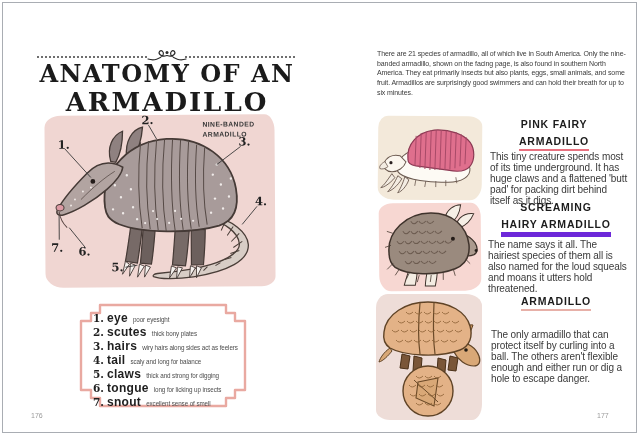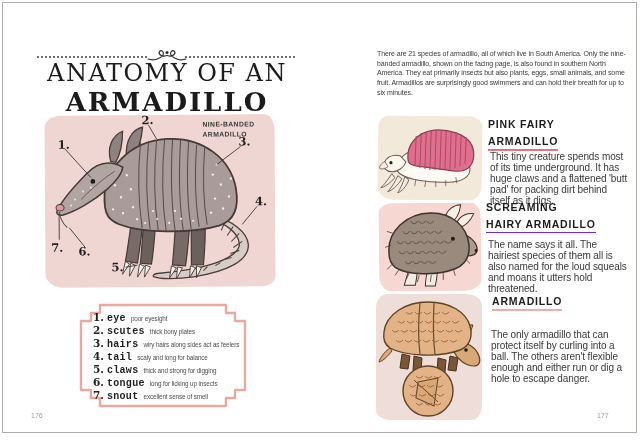--- a/index.html
+++ b/index.html
@@ -4,52 +4,52 @@
 <style>
   html,body{margin:0;padding:0;background:#e9e9e9;}
   #screen{position:relative;width:640px;height:443px;background:#ffffff;overflow:hidden;
           font-family:"Liberation Sans",sans-serif;color:#2e2e2e;}
   #frame{position:absolute;left:2px;top:2px;width:633px;height:429px;border:1px solid #a9adb3;}
 
   
   .toprule{position:absolute;left:37px;top:56px;width:258px;height:0;border-top:2px dotted #6e6e6e;}
   .ornament{position:absolute;left:145px;top:47px;}
   .titleblock{position:absolute;left:30px;top:60px;width:274px;text-align:center;color:#1b1b1b;}
-  .t1{font-family:"DejaVu Serif","Liberation Serif",serif;font-weight:400;font-size:24px;letter-spacing:1.5px;line-height:27px;}
+  .t1{font-family:"DejaVu Serif","Liberation Serif",serif;font-weight:700;font-size:24px;letter-spacing:1.5px;line-height:27px;}
   .t2{font-family:"DejaVu Serif","Liberation Serif",serif;font-weight:600;font-size:26px;letter-spacing:2px;line-height:28px;margin-top:1px;}
 
   .mainblob{position:absolute;left:45px;top:115px;width:230px;height:172px;background:#f0d6d2;
             border-radius:16px 10px 14px 18px / 12px 16px 10px 14px;transform:rotate(-.4deg);}
   .figlabel{position:absolute;right:8px;top:5px;width:64px;font-size:6.8px;letter-spacing:.4px;
             line-height:1.5;color:#3a3a3a;font-weight:bold;}
   .co{position:absolute;font-family:"DejaVu Serif","Liberation Serif",serif;font-weight:bold;
       font-size:11.5px;color:#222;}
   .c1{left:13px;top:22px;} .c2{left:97px;top:-2px;} .c3{left:194px;top:20px;}
   .c4{left:210px;top:80px;} .c5{left:66px;top:145px;} .c6{left:33px;top:129px;} .c7{left:6px;top:125px;}
 
   .legendbox{position:absolute;left:78px;top:302px;width:170px;height:107px;}
   .legendrows{position:absolute;left:0;top:0;width:100%;height:100%;box-sizing:border-box;
               padding:9px 4px 9px 15px;display:flex;flex-direction:column;justify-content:space-between;}
   .lrow{display:flex;align-items:baseline;white-space:nowrap;}
   .lnum{font-family:"DejaVu Serif","Liberation Serif",serif;font-weight:bold;font-size:10.5px;margin-right:3px;color:#1f1f1f;}
-  .lterm{font-family:Liberation Mono, monospace;font-weight:bold;font-size:10px;letter-spacing:.3px;margin-right:5px;color:#1f1f1f;}
+  .lterm{font-family:Liberation Sans, sans-serif;font-weight:bold;font-size:12px;letter-spacing:.3px;margin-right:5px;color:#1f1f1f;}
   .ldesc{font-size:6.3px;color:#4c4c4c;letter-spacing:-.1px;}
 
   .pnum{position:absolute;font-size:7px;color:#9a9a9a;}
   .pnum-l{left:31px;top:412px;} .pnum-r{left:597px;top:412px;}
 
   
   .intro{position:absolute;left:377px;top:49px;width:252px;font-size:7px;line-height:9.7px;
          letter-spacing:-.1px;color:#3a3a3a;margin:0;}
   .sbody{position:absolute;font-size:10px;line-height:11px;letter-spacing:-.1px;color:#3a3a3a;margin:0;}
-  .shead{position:absolute;color:#1c1c1c;}
+  .shead{position:absolute;text-align:center;color:#1c1c1c;}
   .hl1,.hl2{font-weight:bold;font-size:10.5px;letter-spacing:.8px;line-height:13px;}
   .hl2{display:inline-block;padding-bottom:1px;}
   .u-pink{border-bottom:2px solid #e8717f;}
-  .u-gray{border-bottom:1px solid #6d28d9;}
+  .u-gray{border-bottom:5px solid #6d28d9;}
   .u-salmon{border-bottom:2px solid #e7b0a8;}
 
   .blob{position:absolute;}
   .s1blob{left:378px;top:116px;width:104px;height:84px;background:#f3e9da;
           border-radius:10px 14px 12px 16px/12px 10px 16px 12px;transform:rotate(.5deg);}
   .s2blob{left:379px;top:203px;width:102px;height:88px;background:#f7d7d2;
           border-radius:14px 10px 16px 12px/10px 14px 12px 16px;transform:rotate(-.5deg);}
   .s3blob{left:376px;top:294px;width:106px;height:126px;background:#eeddd8;
           border-radius:12px 16px 10px 14px/14px 12px 16px 10px;}
   .s1h{left:488px;top:118px;width:132px;}

